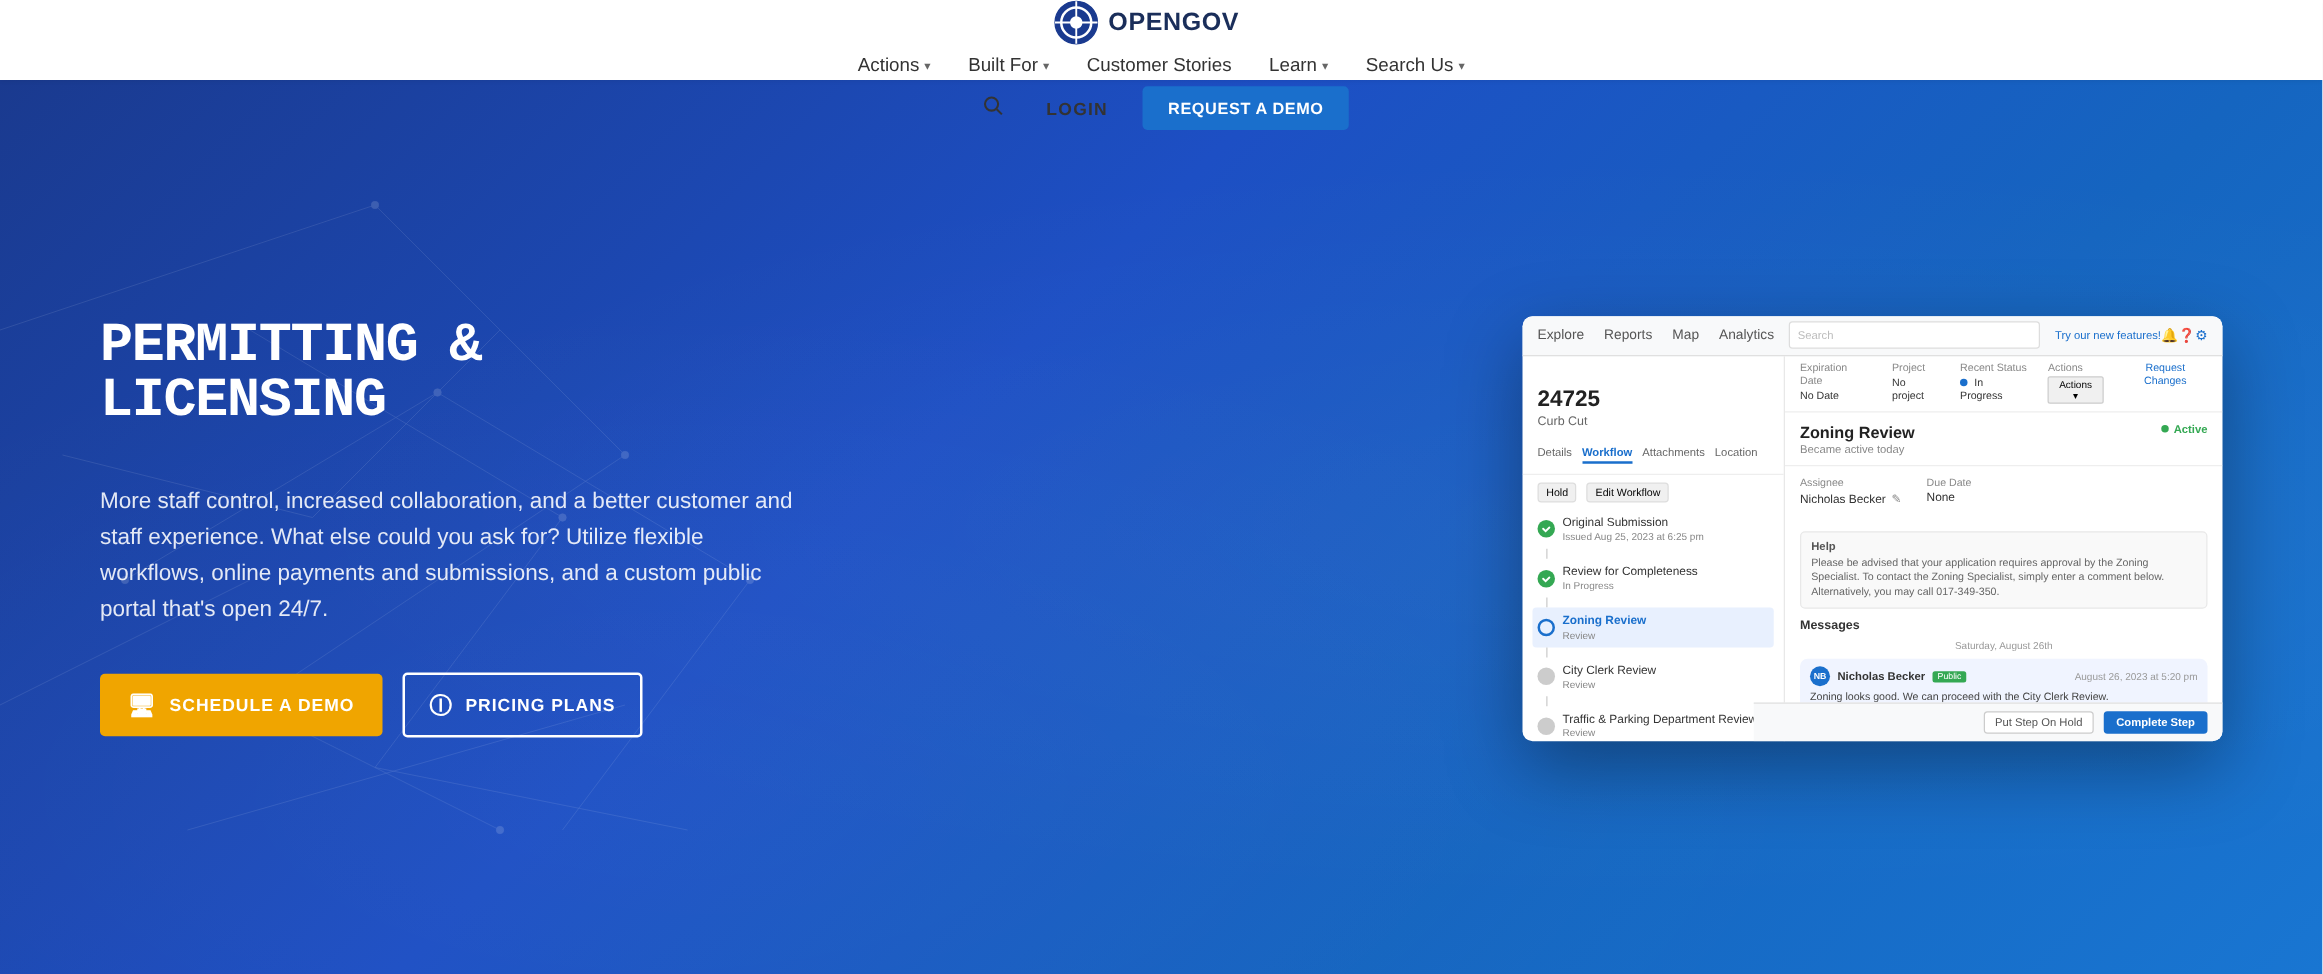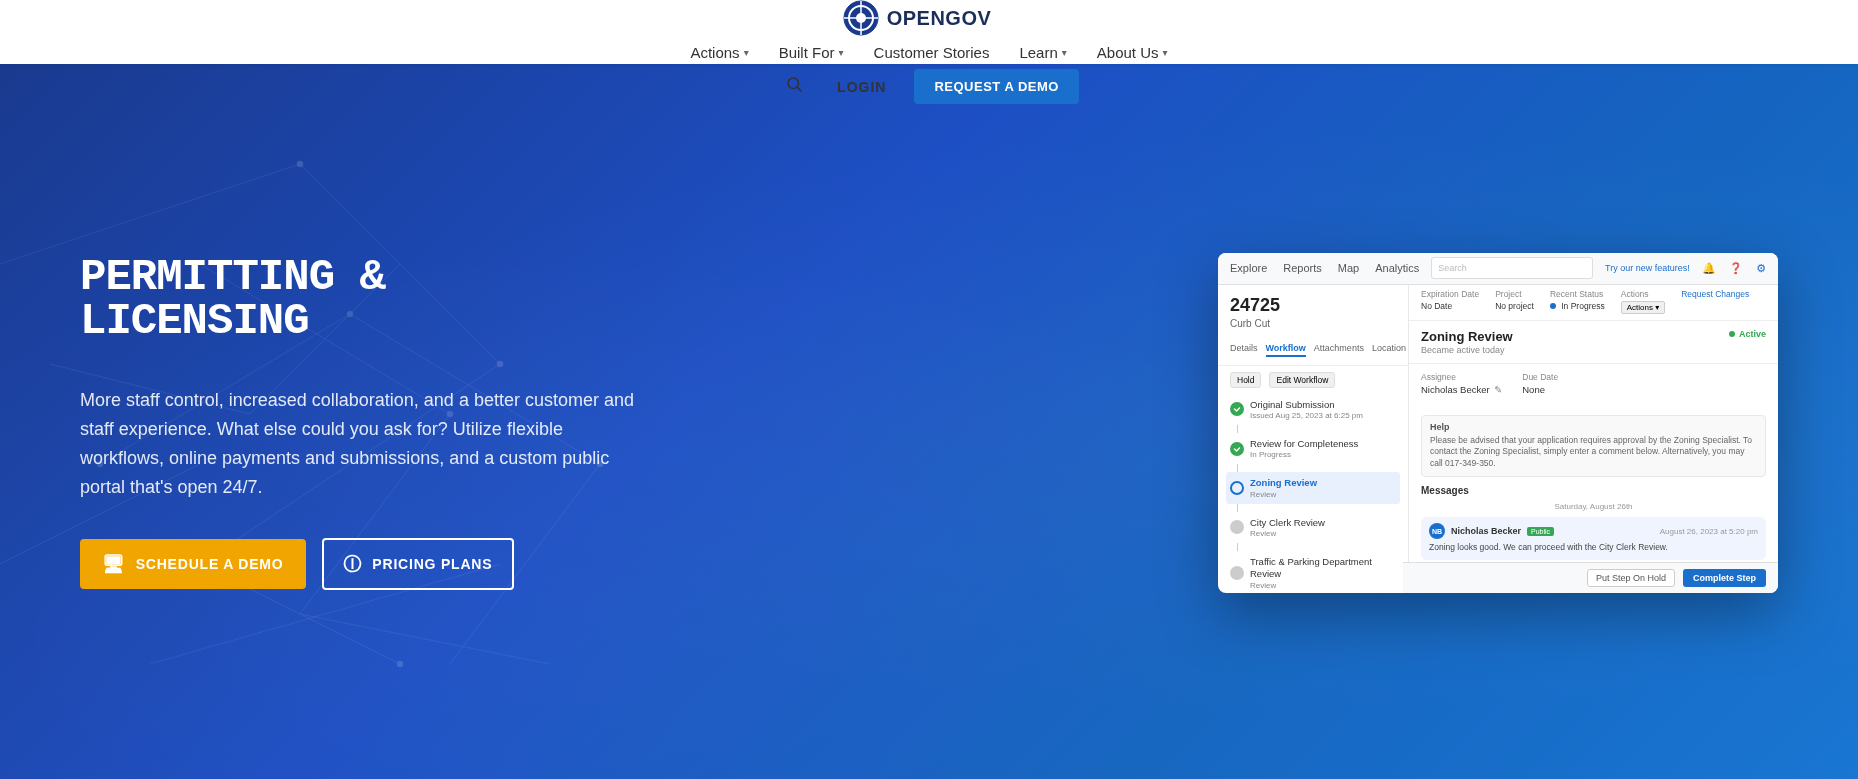--- a/index.html
+++ b/index.html
@@ -221,33 +221,33 @@
       height: 22px;
       font-size: 10px;
       color: #999;
       padding: 0 6px;
       display: flex;
       align-items: center;
     }
     .app-topbar-right {
       display: flex;
       align-items: center;
-      gap: 13px;
+      gap: 0;
       font-size: 10px;
       color: #1a6fcc;
       justify-content: center;
     }
     .app-body {
       display: flex;
       height: calc(100% - 32px);
     }
     .app-left {
-      width: 191px;
+      width: 210px;
       border-right: 1px solid #e8e8e8;
-      padding: 10px 0;
+      padding: 24px 0;
       overflow: hidden;
     }
     .app-permit-id {
       font-size: 18px;
       font-weight: 700;
       color: #222;
       padding: 0 12px 2px;
     }
     .app-permit-sub {
       font-size: 10px;
@@ -473,21 +473,21 @@
       <span class="chevron">▾</span>
     </a>
     <a class="nav-link">
       <span>Customer Stories</span>
     </a>
     <a class="nav-link">
       <span>Learn</span>
       <span class="chevron">▾</span>
     </a>
     <a class="nav-link">
-      <span>About Us</span>
+      <span>Search Us</span>
       <span class="chevron">▾</span>
     </a>
   </div>
 
   <div class="nav-right">
     <button class="search-btn">
       <svg width="18" height="18" viewBox="0 0 24 24" fill="none" stroke="#333" stroke-width="2.2">
         <circle cx="11" cy="11" r="7"></circle>
           <line x1="16.5" y1="16.5" x2="22" y2="22"></line>
       </svg>

